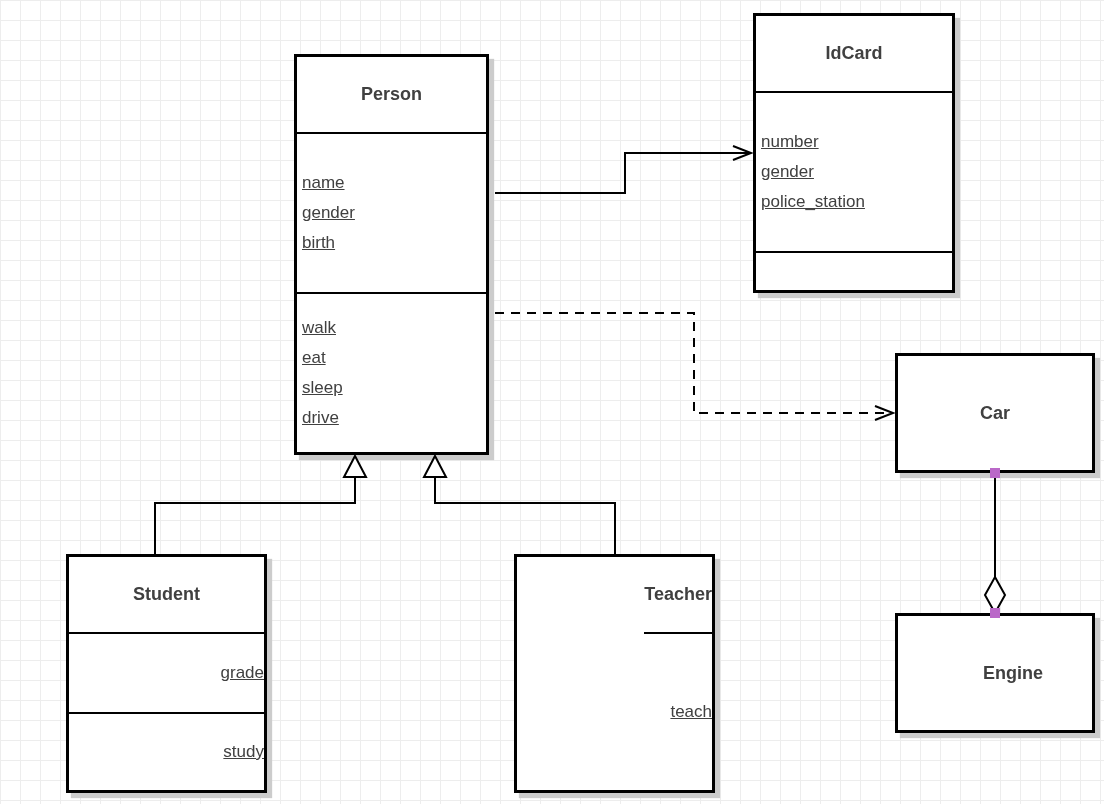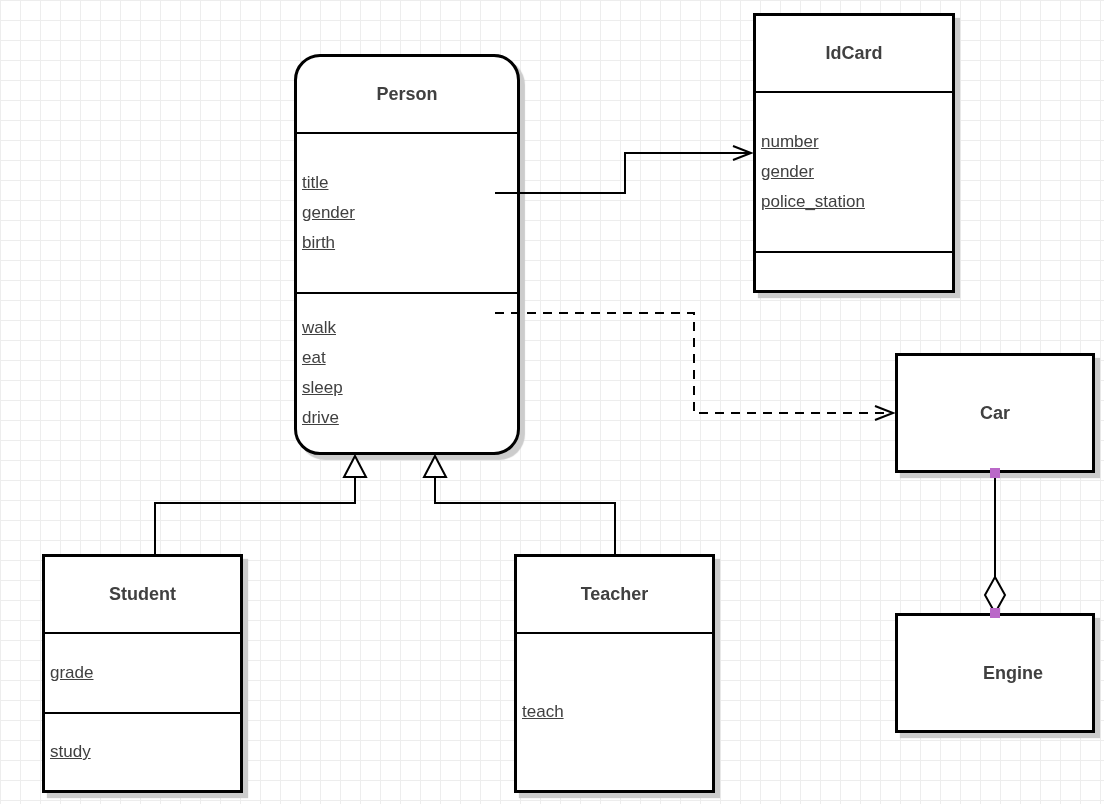--- a/index.html
+++ b/index.html
@@ -47,24 +47,24 @@
   .uml-compartment.divided{border-bottom:2px solid #000;}
   .uml-compartment.grow{flex:1 1 auto;}
   .member{line-height:30px;white-space:nowrap;text-decoration:underline;}
   #edges{position:absolute;left:0;top:0;width:1104px;height:804px;pointer-events:none;}
 </style>
 </head>
 <body>
 
 <div id="canvas">
 
-  <div class="uml-class" style="left:294px;top:54px;width:226px;height:401px;border-radius:26px;">
+  <div class="uml-class" style="left:294px;top:54px;width:195px;height:401px;">
     <div class="uml-title" style="height:77px">Person</div>
     <div class="uml-compartment divided" style="height:160px">
-      <div class="member">title</div>
+      <div class="member">name</div>
       <div class="member">gender</div>
       <div class="member">birth</div>
     </div>
     <div class="uml-compartment grow">
       <div class="member">walk</div>
       <div class="member">eat</div>
       <div class="member">sleep</div>
       <div class="member">drive</div>
     </div>
   </div>
@@ -80,31 +80,31 @@
   </div>
 
   <div class="uml-class" style="left:895px;top:353px;width:200px;height:120px;">
     <div class="uml-title no-divider">Car</div>
   </div>
 
   <div class="uml-class" style="left:895px;top:613px;width:200px;height:120px;padding-left:36px;">
     <div class="uml-title no-divider">Engine</div>
   </div>
 
-  <div class="uml-class" style="left:42px;top:554px;width:201px;height:239px;">
+  <div class="uml-class" style="left:66px;top:554px;width:201px;height:239px;text-align:right;">
     <div class="uml-title" style="height:77px">Student</div>
     <div class="uml-compartment divided" style="height:80px">
       <div class="member">grade</div>
     </div>
     <div class="uml-compartment grow">
       <div class="member">study</div>
     </div>
   </div>
 
-  <div class="uml-class" style="left:514px;top:554px;width:201px;height:239px;">
+  <div class="uml-class" style="left:514px;top:554px;width:201px;height:239px;align-items:flex-end;">
     <div class="uml-title" style="height:77px">Teacher</div>
     <div class="uml-compartment grow">
       <div class="member">teach</div>
     </div>
   </div>
 
   <svg id="edges" viewBox="0 0 1104 804" xmlns="http://www.w3.org/2000/svg">
 
     <g>
       <path d="M495,193 H625 V153 H750" fill="none" stroke="#000" stroke-width="2"></path>

